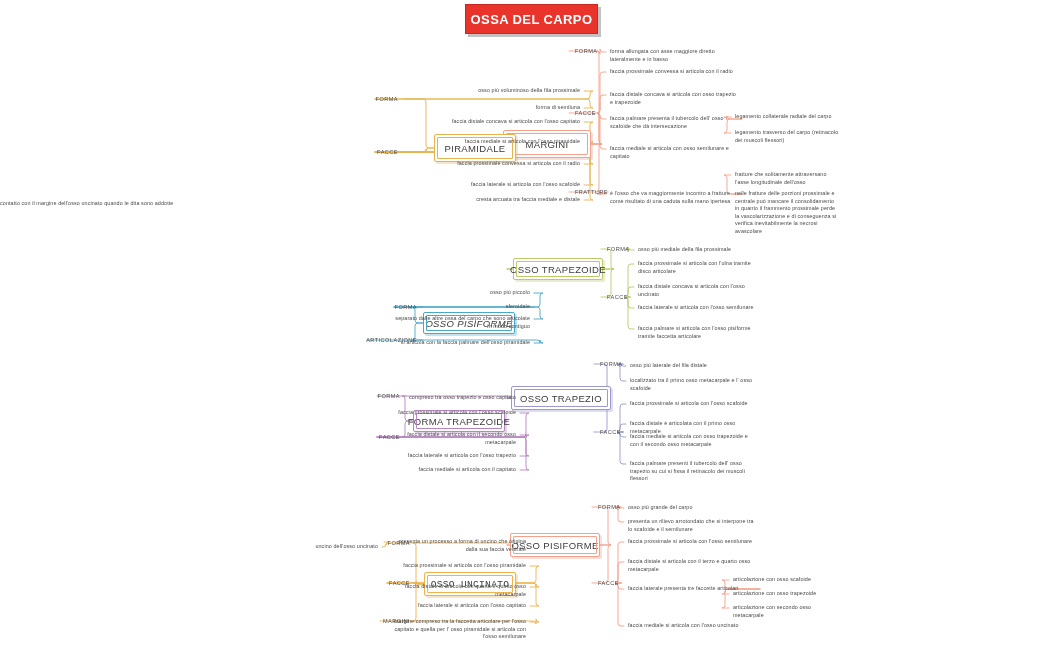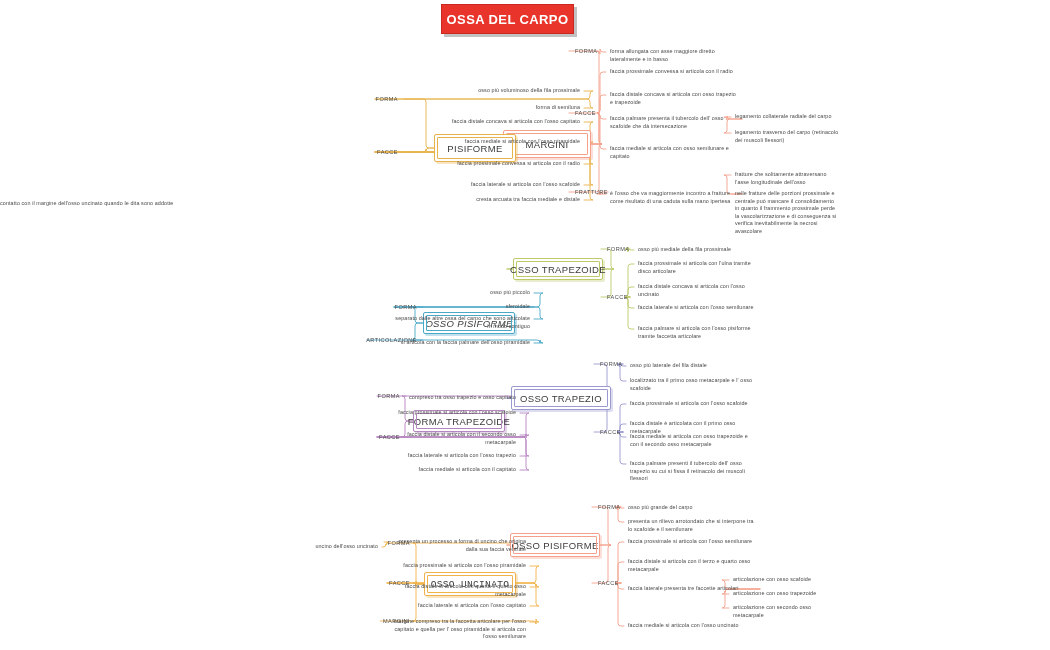--- a/index.html
+++ b/index.html
@@ -11,20 +11,21 @@
   #canvas{position:absolute;left:0;top:0;width:1050px;height:650px;}
   svg.wires{position:absolute;left:0;top:0;width:1050px;height:650px;pointer-events:none;}
 
   
   .root{
     position:absolute;box-sizing:border-box;
     background:#e8342a;border:1px solid #c8281f;
     color:#ffffff;font-weight:bold;font-size:13px;letter-spacing:.4px;
     display:flex;align-items:center;justify-content:center;
     box-shadow:3px 3px 0 rgba(120,120,120,.45);
+    margin-left:24px;
   }
 
   
   .topic{
     position:absolute;box-sizing:border-box;background:#ffffff;
     display:flex;align-items:center;justify-content:center;
     font-size:9.5px;color:#3b3b3b;letter-spacing:.35px;white-space:nowrap;
     border-width:1px;border-style:solid;border-radius:2px;
   }
   .topic .inner{position:absolute;left:2px;top:2px;right:2px;bottom:2px;
@@ -161,21 +162,21 @@
       <div class="leaf l" style="left: 610px; top: 115px; width: 128px;">faccia palmare presenta il tubercolo dell' osso scafoide che dà intersecazione</div>
       <div class="leaf l" style="left: 735px; top: 113px; width: 105px;">legamento collaterale radiale del carpo</div>
       <div class="leaf l" style="left: 735px; top: 129px; width: 105px;">legamento trasverso del carpo (retinacolo dei muscoli flessori)</div>
       <div class="leaf l" style="left: 610px; top: 145px; width: 128px;">faccia mediale si articola con osso semilunare e capitato</div>
       <div class="blabel" style="left: 575px; top: 188px;">FRATTURE</div>
       <div class="leaf l" style="left: 610px; top: 190px; width: 128px;">è l'osso che va maggiormente incontro a fratture come risultato di una caduta sulla mano ipertesa</div>
       <div class="leaf l" style="left: 735px; top: 171px; width: 105px;">fratture che solitamente attraversano l'asse longitudinale dell'osso</div>
       <div class="leaf l" style="left: 735px; top: 190px; width: 105px;">nelle fratture delle porzioni prossimale e centrale può mancare il consolidamento in quanto il frammento prossimale perde la vascolarizzazione e di conseguenza si verifica inevitabilmente la necrosi avascolare</div>
       <div class="topic" style="left: 434px; top: 134px; width: 82px; height: 28px; border-color: rgb(232, 178, 74); box-shadow: rgba(232, 178, 74, 0.333) 2px 2px 0px;">
         <span class="inner" style="border-color: rgb(232, 178, 74);"></span>
-        <span>PISIFORME</span>
+        <span>PIRAMIDALE</span>
       </div>
       <div class="blabel r" style="right: 652px; top: 95px;">FORMA</div>
       <div class="leaf r" style="left: 430px; top: 87px; width: 150px;">osso più voluminoso della fila prossimale</div>
       <div class="leaf r" style="left: 430px; top: 104px; width: 150px;">forma di semiluna</div>
       <div class="blabel r" style="right: 652px; top: 148px;">FACCE</div>
       <div class="leaf r" style="left: 430px; top: 118px; width: 150px;">faccia distale concava si articola con l'osso capitato</div>
       <div class="leaf r" style="left: 430px; top: 138px; width: 150px;">faccia mediale si articola con l'osso piramidale</div>
       <div class="leaf r" style="left: 430px; top: 160px; width: 150px;">faccia prossimale convessa  si articola con il radio</div>
       <div class="leaf r" style="left: 430px; top: 181px; width: 150px;">faccia laterale si articola con l'osso scafoide</div>
       <div class="leaf r" style="left: 430px; top: 196px; width: 150px;">cresta arcuata tra faccia mediale e distale</div>

